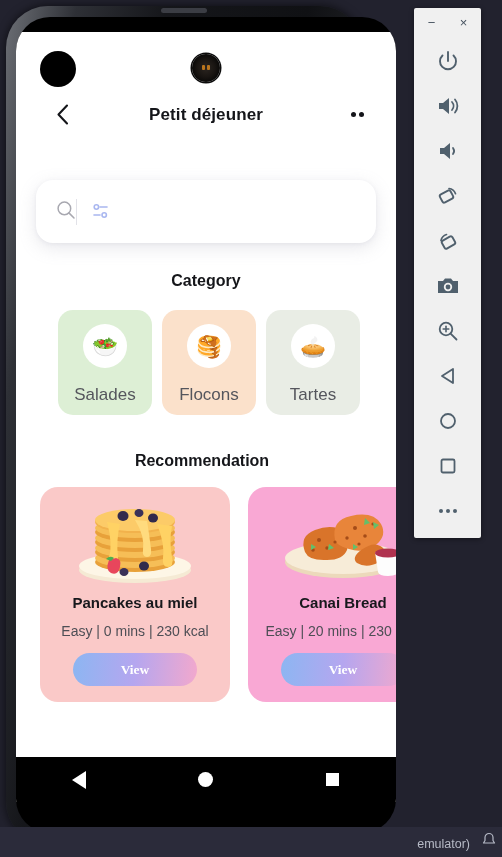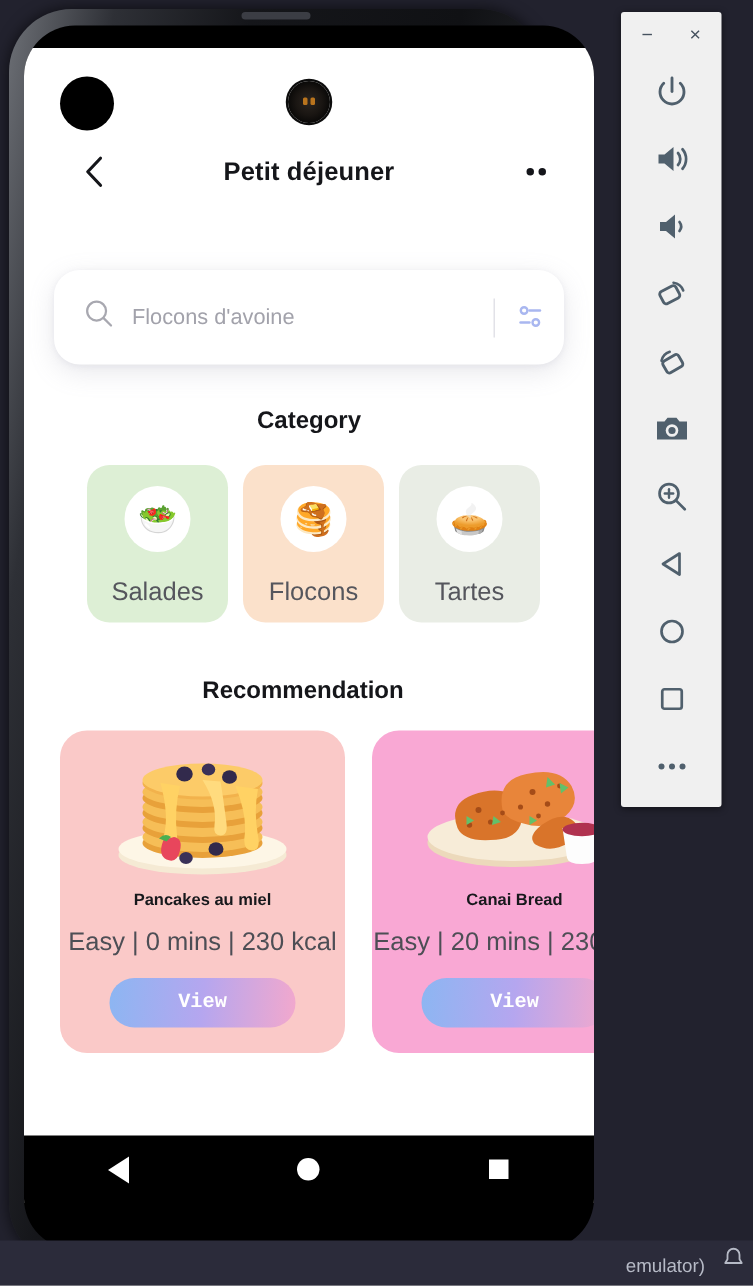--- a/index.html
+++ b/index.html
@@ -119,30 +119,30 @@
   .rec-card{
     width:190px;height:215px;border-radius:18px;flex:0 0 auto;
     display:flex;flex-direction:column;align-items:center;cursor:pointer;
     overflow:hidden;
   }
   .rec-img{
     width:150px;height:88px;margin-top:12px;
     display:flex;align-items:center;justify-content:center;
   }
   .rec-name{
-    margin-top:7px;font-size:11px;font-weight:bold;color:#17181c;white-space:nowrap;
+    margin-top:7px;font-size:15px;font-weight:bold;color:#17181c;white-space:nowrap;
   }
   .rec-meta{
-    margin-top:12px;font-size:17px;color:#4d4e55;white-space:nowrap;
+    margin-top:12px;font-size:14px;color:#4d4e55;white-space:nowrap;
   }
   .view-btn{
     margin-top:14px;width:124px;height:33px;border-radius:17px;border:none;
     background:linear-gradient(95deg,#8cb6f2 0%,#b5a6ef 50%,#f2a8cd 100%);
     color:#fff;font-size:13.5px;font-weight:bold;
-    font-family:Liberation Mono, monospace;cursor:pointer;
+    font-family:Liberation Serif, serif;cursor:pointer;
   }
 
   
   #android-nav{
     position:absolute;left:0;bottom:0;width:380px;height:45px;background:#000;
     display:flex;align-items:center;justify-content:space-around;
   }
   .nav-key{width:60px;height:45px;display:flex;align-items:center;justify-content:center;cursor:pointer;}
   .nav-back{width:0;height:0;border-top:9px solid transparent;border-bottom:9px solid transparent;border-right:14px solid #fff;}
   .nav-home{width:15px;height:15px;border-radius:50%;background:#fff;}
@@ -207,21 +207,20 @@
         </div>
       </div>
 
       <div id="search-wrap">
         <span id="search-icon">
           <svg width="20" height="20" viewBox="0 0 20 20">
             <circle cx="8.4" cy="8.4" r="6.3" fill="none" stroke="#a8a8b0" stroke-width="1.5"></circle>
             <line x1="12.9" y1="12.9" x2="18" y2="18" stroke="#a8a8b0" stroke-width="1.5" stroke-linecap="round"></line>
           </svg>
         </span>
-        <input id="search-input" type="text" placeholder="Flocons d'avoine" style="">
         <span class="sep"></span>
         <span id="filter-btn">
           <svg width="19" height="19" viewBox="0 0 19 19">
             <line x1="9" y1="5" x2="16" y2="5" stroke="#a9b7f0" stroke-width="1.6" stroke-linecap="round"></line>
             <circle cx="5.4" cy="5" r="2.2" fill="none" stroke="#a9b7f0" stroke-width="1.6"></circle>
             <line x1="3" y1="13" x2="9" y2="13" stroke="#a9b7f0" stroke-width="1.6" stroke-linecap="round"></line>
             <circle cx="13.2" cy="13" r="2.2" fill="none" stroke="#a9b7f0" stroke-width="1.6"></circle>
           </svg>
         </span>
       </div>

